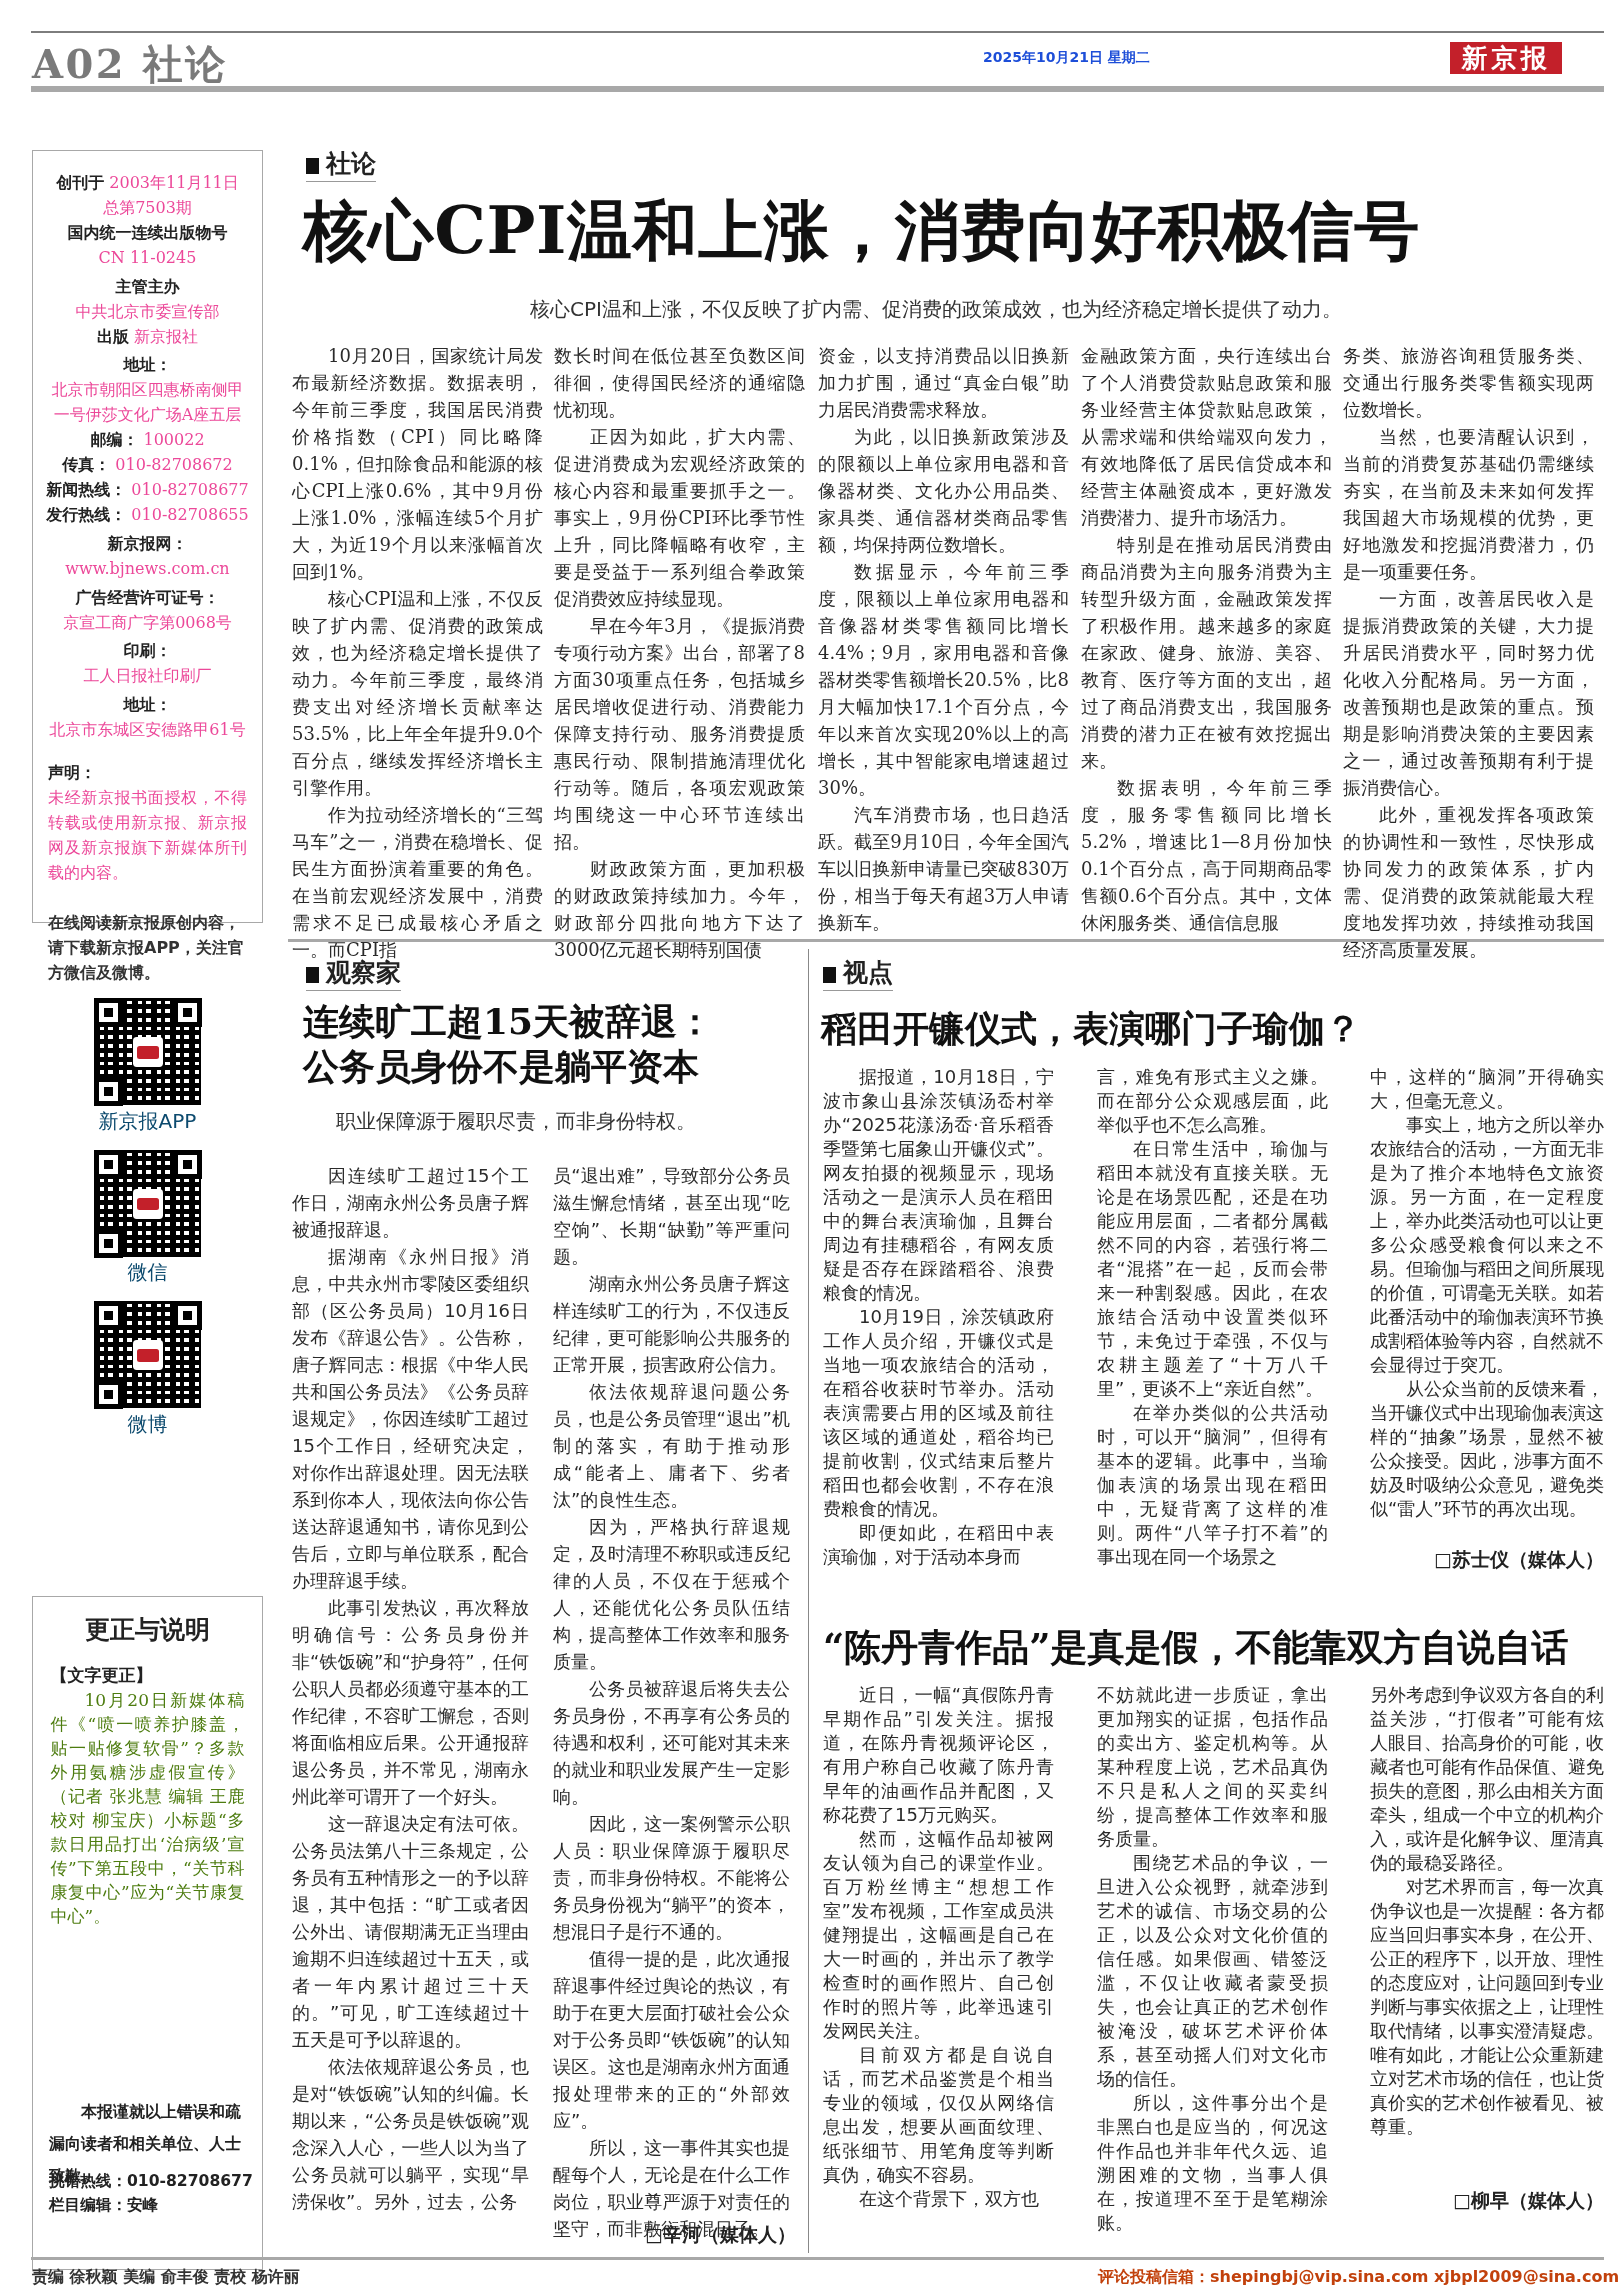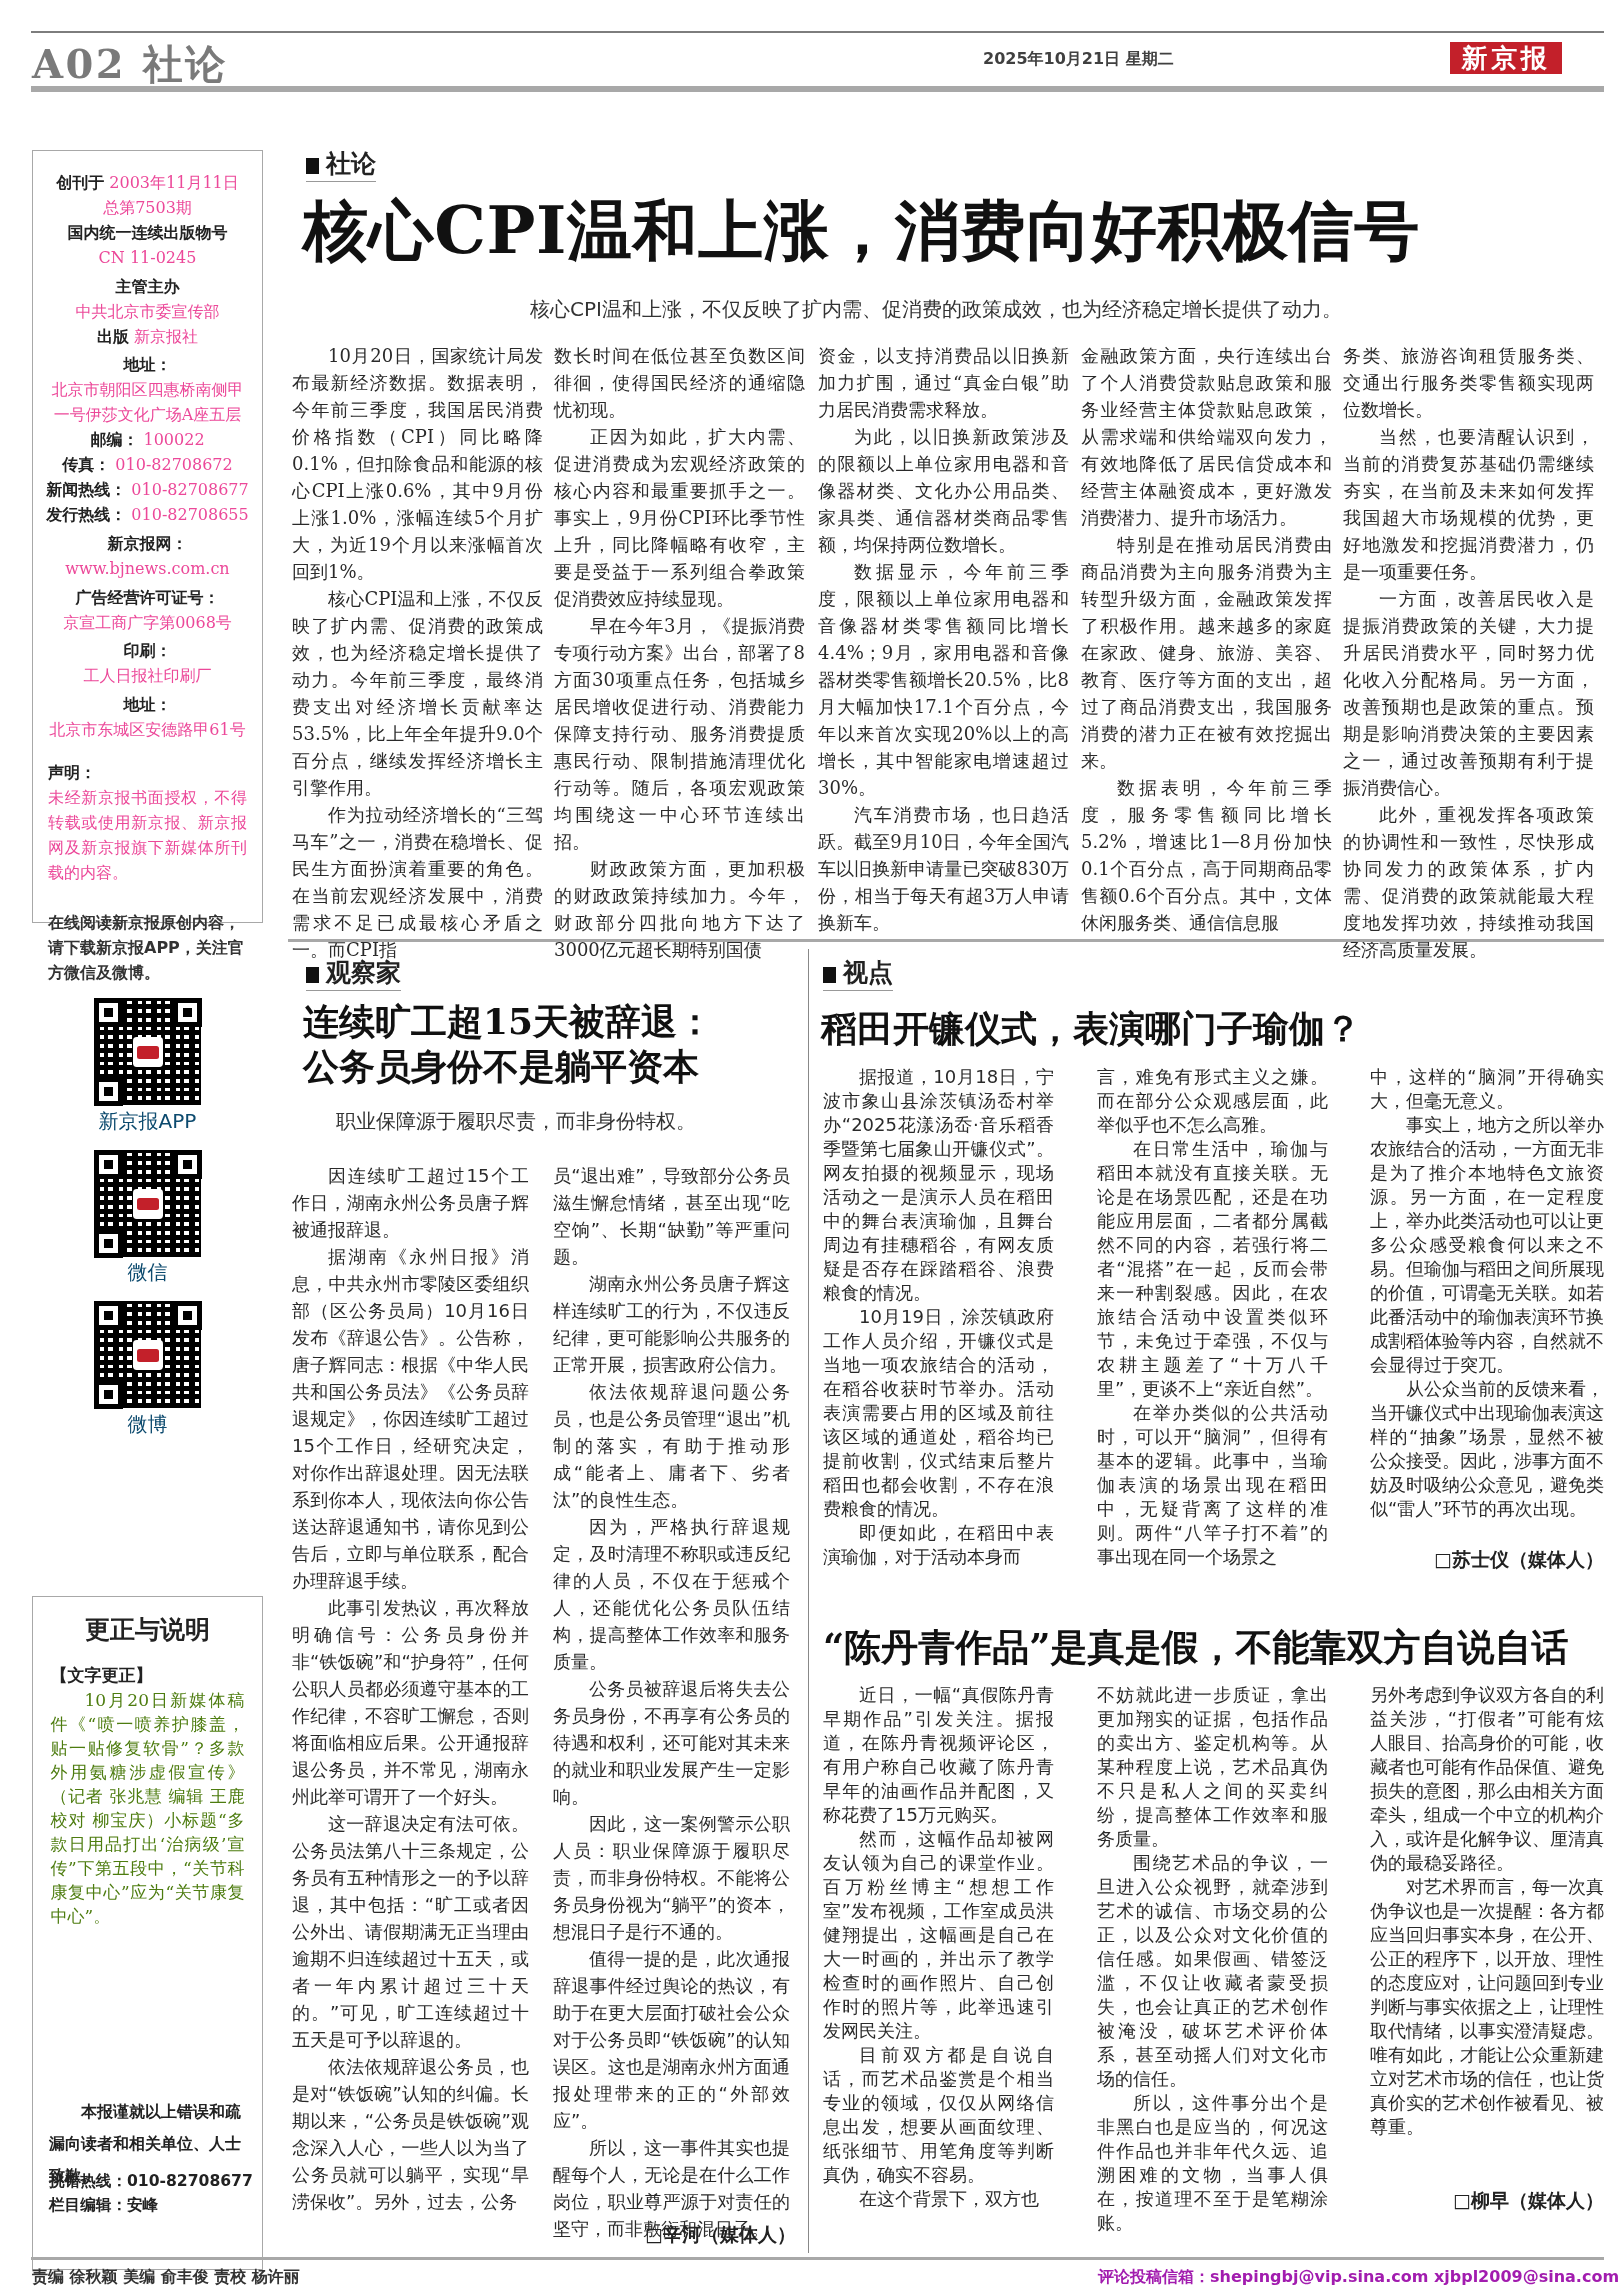--- a/index.html
+++ b/index.html
@@ -7,21 +7,21 @@
          font-family:"DejaVu Serif","Liberation Serif",serif; color:#222; }
   .abs { position:absolute; }
   .sans { font-family:"DejaVu Sans","Liberation Sans",sans-serif; }
   .serif { font-family:"DejaVu Serif","Liberation Serif",serif; }
 
   
   #top-rule { left:31px; top:31px; width:1573px; height:1.9px; background:#7d7d7d; }
   #bottom-rule { left:31px; top:86px; width:1573px; height:6.2px; background:#a8a8a8; }
   #page-id { left:32px; top:37px; font-size:40px; color:#7a7a7a; font-weight:bold;
              letter-spacing:2.5px; font-family:"DejaVu Serif","Liberation Serif",serif; }
-  #date { left:983px; top:49px; font-size:16px; color:#404040; font-weight:bold; }
+  #date { left:983px; top:49px; font-size:14px; color:#1d4ed8; font-weight:bold; }
   #logo { left:1450px; top:42px; width:112px; height:32px; background:#c3202a; color:#fff;
           font-size:26px; font-weight:bold; text-align:center; line-height:32px; letter-spacing:3.7px; }
 
   
   .box { border:1.9px solid #a8a8a8; box-sizing:border-box; }
   #info-box { left:32px; top:150px; width:231px; height:773px; }
   .info-item { text-align:center; font-size:16px; line-height:25px; }
   .info-lbl { font-weight:bold; font-family:"DejaVu Sans","Liberation Sans",sans-serif; }
   .info-val { color:#ec4899; }
   .qr { width:107px; height:107px; margin:6.2px auto 2.5px auto; position:relative;
@@ -48,21 +48,21 @@
   .col { font-size:18px; line-height:27px; text-align:justify; color:#2a2a2a; }
   .col p { margin:0; text-indent:2em; }
   .col p.cont { text-indent:0; }
   .sig { text-align:right; font-weight:bold; font-family:"DejaVu Sans","Liberation Sans",sans-serif; }
 
   .rule-h { height:2.5px; background:#a8a8a8; }
   .rule-v { width:1.2px; background:#888; }
 
   #footer-rule { left:31px; top:2257px; width:1573px; height:2.5px; background:#a8a8a8; }
   #footer-left { left:32px; top:2267px; font-size:16px; font-weight:bold; font-family:"DejaVu Sans","Liberation Sans",sans-serif; color:#333; }
-  #footer-right { left:1098px; top:2267px; font-size:16px; font-weight:bold; font-family:"DejaVu Sans","Liberation Sans",sans-serif; color:#a21caf; white-space:nowrap; }
+  #footer-right { left:1098px; top:2267px; font-size:16px; font-weight:bold; font-family:"DejaVu Sans","Liberation Sans",sans-serif; color:#c2410c; white-space:nowrap; }
 </style>
 </head>
 <body>
 
 <div class="abs" id="top-rule"></div>
 <div class="abs" id="page-id">A02 社论</div>
 <div class="abs sans" id="date">2025年10月21日   星期二</div>
 <div class="abs serif" id="logo">新京报</div>
 <div class="abs" id="bottom-rule"></div>
 

